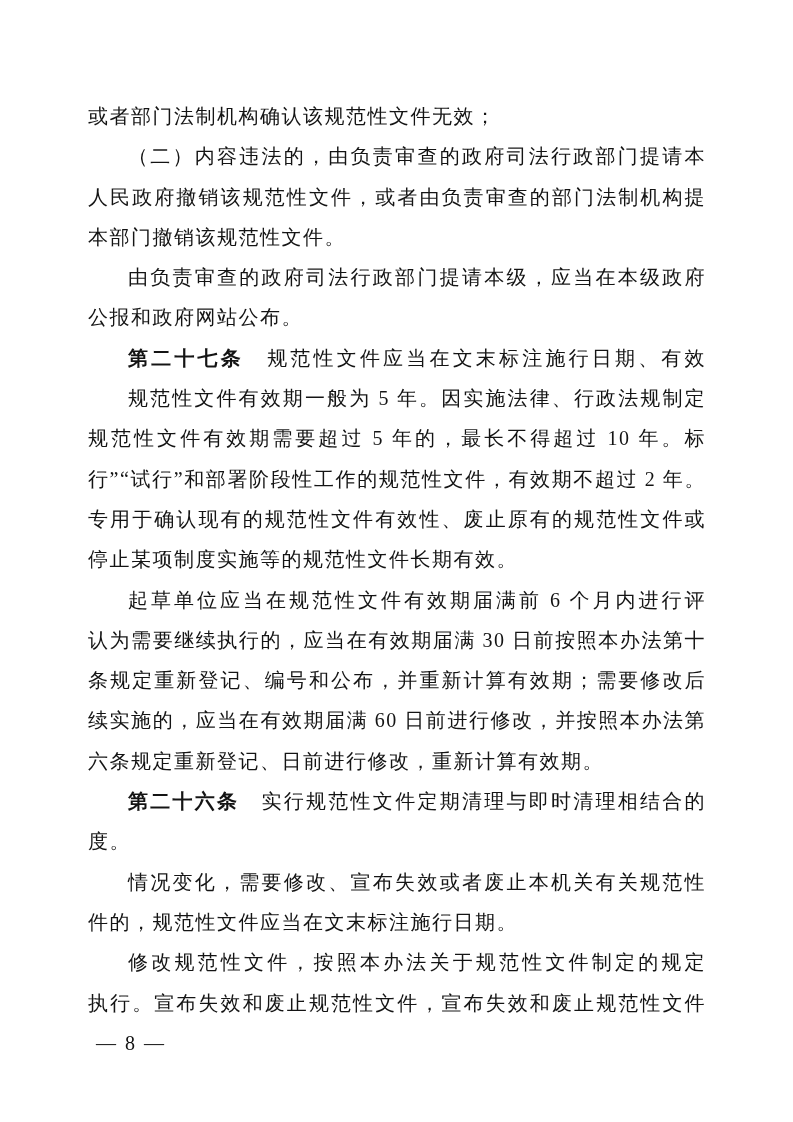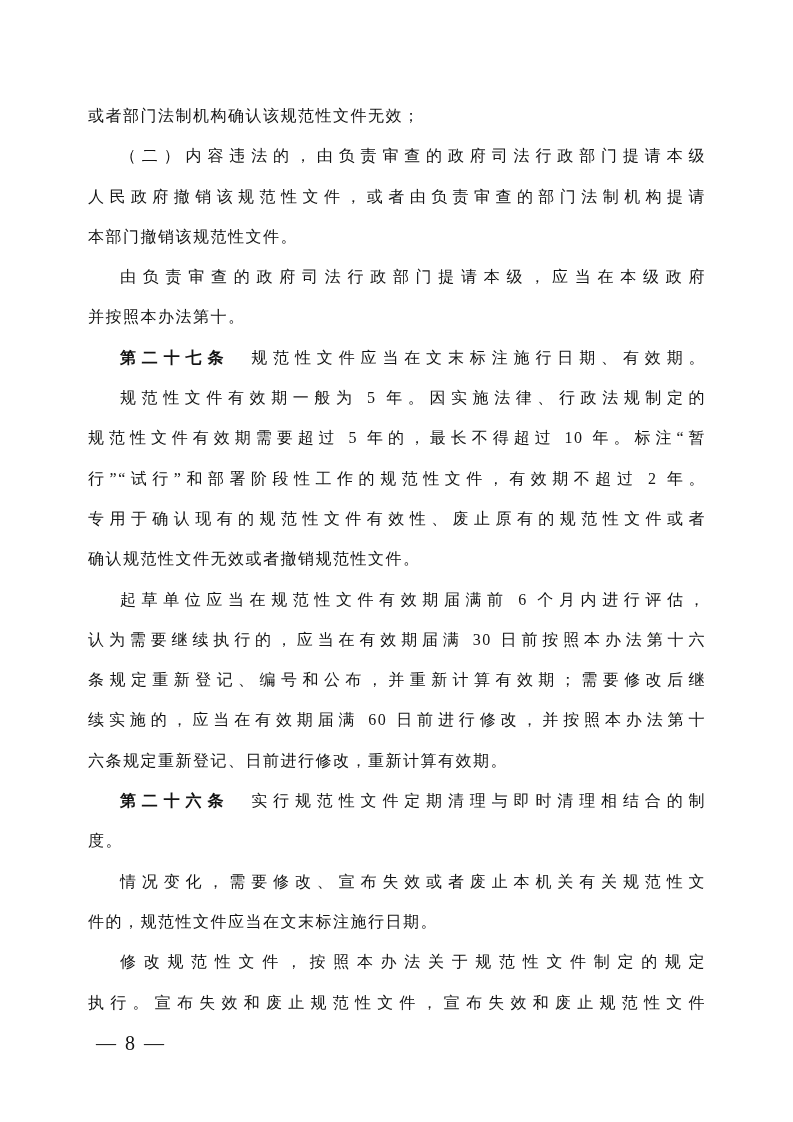--- a/index.html
+++ b/index.html
@@ -18,21 +18,21 @@
   }
   .content {
     position: absolute;
     left: 88px;
     top: 96px;
     width: 618px;
   }
   .line {
     height: 40.3px;
     line-height: 40.3px;
-    font-size: 16px;
+    font-size: 20px;
     letter-spacing: 1.5px;
     white-space: normal;
     overflow: hidden;
   }
   .line.indent {
     text-indent: 2em;
   }
   .line.fill {
     text-align: justify;
     text-align-last: justify;
@@ -53,27 +53,27 @@
 </head>
 <body>
 
 <div class="page">
   <div class="content">
       <div class="line">或者部门法制机构确认该规范性文件无效；</div>
       <div class="line indent fill">（二）内容违法的，由负责审查的政府司法行政部门提请本级</div>
       <div class="line fill">人民政府撤销该规范性文件，或者由负责审查的部门法制机构提请</div>
       <div class="line">本部门撤销该规范性文件。</div>
       <div class="line indent fill">由负责审查的政府司法行政部门提请本级，应当在本级政府</div>
-      <div class="line">并按照本办法第十。</div>
+      <div class="line">公报和政府网站公布。</div>
       <div class="line indent fill"><span class="head">第二十七条</span>　规范性文件应当在文末标注施行日期、有效期。</div>
       <div class="line indent fill">规范性文件有效期一般为 5 年。因实施法律、行政法规制定的</div>
       <div class="line fill">规范性文件有效期需要超过 5 年的，最长不得超过 10 年。标注“暂</div>
       <div class="line fill">行”“试行”和部署阶段性工作的规范性文件，有效期不超过 2 年。</div>
       <div class="line fill">专用于确认现有的规范性文件有效性、废止原有的规范性文件或者</div>
-      <div class="line">确认规范性文件无效或者撤销规范性文件。</div>
+      <div class="line">停止某项制度实施等的规范性文件长期有效。</div>
       <div class="line indent fill">起草单位应当在规范性文件有效期届满前 6 个月内进行评估，</div>
       <div class="line fill">认为需要继续执行的，应当在有效期届满 30 日前按照本办法第十六</div>
       <div class="line fill">条规定重新登记、编号和公布，并重新计算有效期；需要修改后继</div>
       <div class="line fill">续实施的，应当在有效期届满 60 日前进行修改，并按照本办法第十</div>
       <div class="line">六条规定重新登记、日前进行修改，重新计算有效期。</div>
       <div class="line indent fill"><span class="head">第二十六条</span>　实行规范性文件定期清理与即时清理相结合的制</div>
       <div class="line">度。</div>
       <div class="line indent fill">情况变化，需要修改、宣布失效或者废止本机关有关规范性文</div>
       <div class="line">件的，规范性文件应当在文末标注施行日期。</div>
       <div class="line indent fill">修改规范性文件，按照本办法关于规范性文件制定的规定</div>

